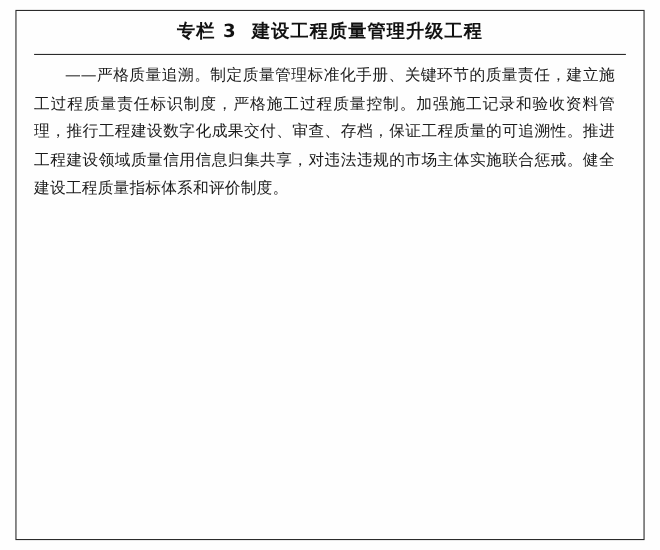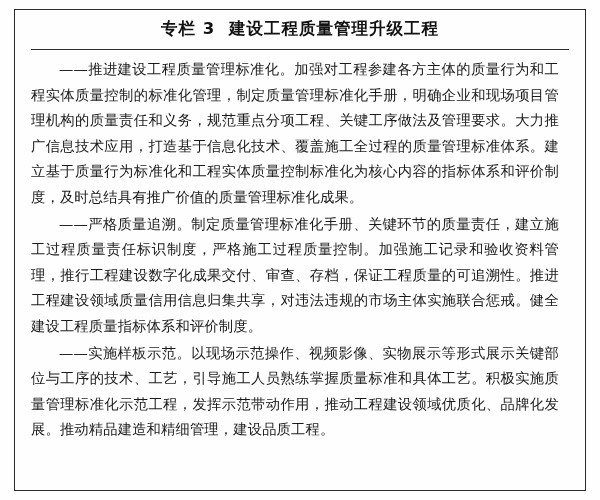--- a/index.html
+++ b/index.html
@@ -92,19 +92,17 @@
 
   <div class="inner">
 
     <div class="title-wrap">
       <span class="title"><span class="num"><span>专栏</span> <span>3</span></span><span>建设工程质量管理升级工程</span></span>
     </div>
 
     <div class="rule"></div>
 
     <div class="body-text">
-      <p class="indent">——推进建设工程质量管理标准化。加强对工程参建各方主体的质量行为和工程实体质量控制的标准化管理，制定质量管理标准化手册，明确企业和现场项目管理机构的质量责任和义务，规范重点分项工程、关键工序做法及管理要求。大力推广信息技术应用，打造基于信息化技术、覆盖施工全过程的质量管理标准体系。建立基于质量行为标准化和工程实体质量控制标准化为核心内容的指标体系和评价制度，及时总结具有推广价值的质量管理标准化成果。</p>
       <p class="indent">——严格质量追溯。制定质量管理标准化手册、关键环节的质量责任，建立施工过程质量责任标识制度，严格施工过程质量控制。加强施工记录和验收资料管理，推行工程建设数字化成果交付、审查、存档，保证工程质量的可追溯性。推进工程建设领域质量信用信息归集共享，对违法违规的市场主体实施联合惩戒。健全建设工程质量指标体系和评价制度。</p>
-      <p class="indent">——实施样板示范。以现场示范操作、视频影像、实物展示等形式展示关键部位与工序的技术、工艺，引导施工人员熟练掌握质量标准和具体工艺。积极实施质量管理标准化示范工程，发挥示范带动作用，推动工程建设领域优质化、品牌化发展。推动精品建造和精细管理，建设品质工程。</p>
     </div>
 
   </div>
 </div>
 
 </body></html>

